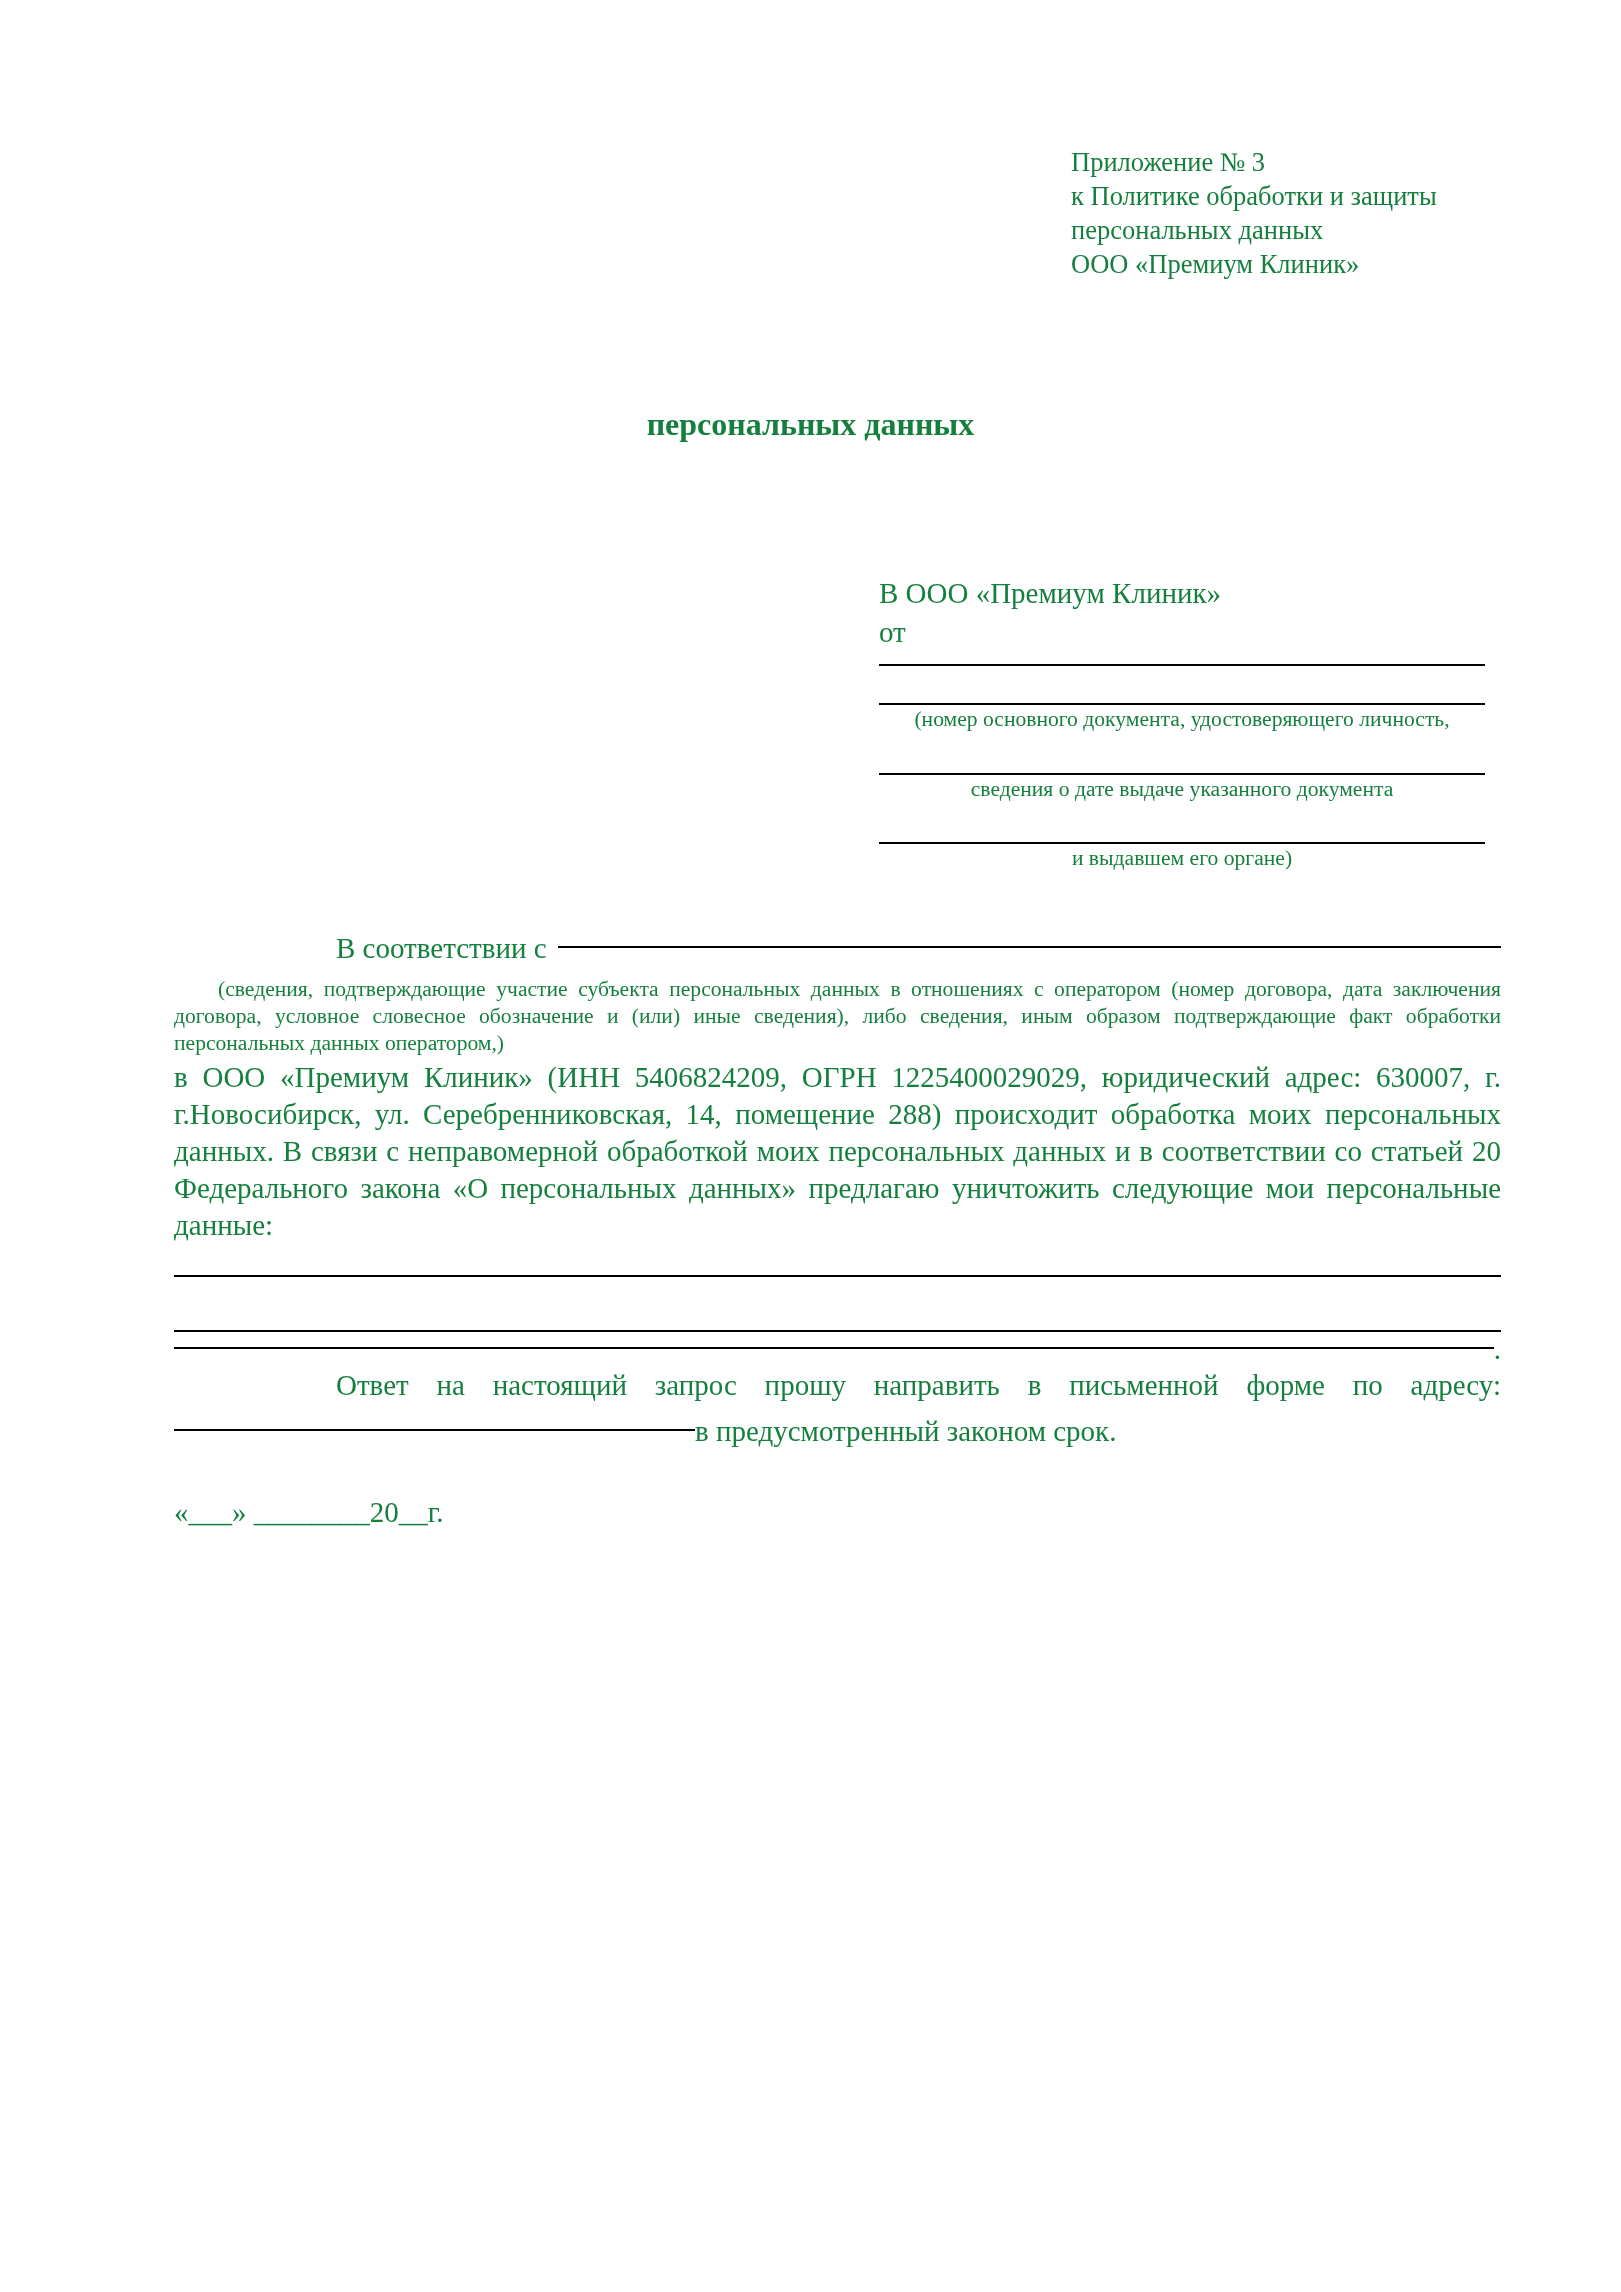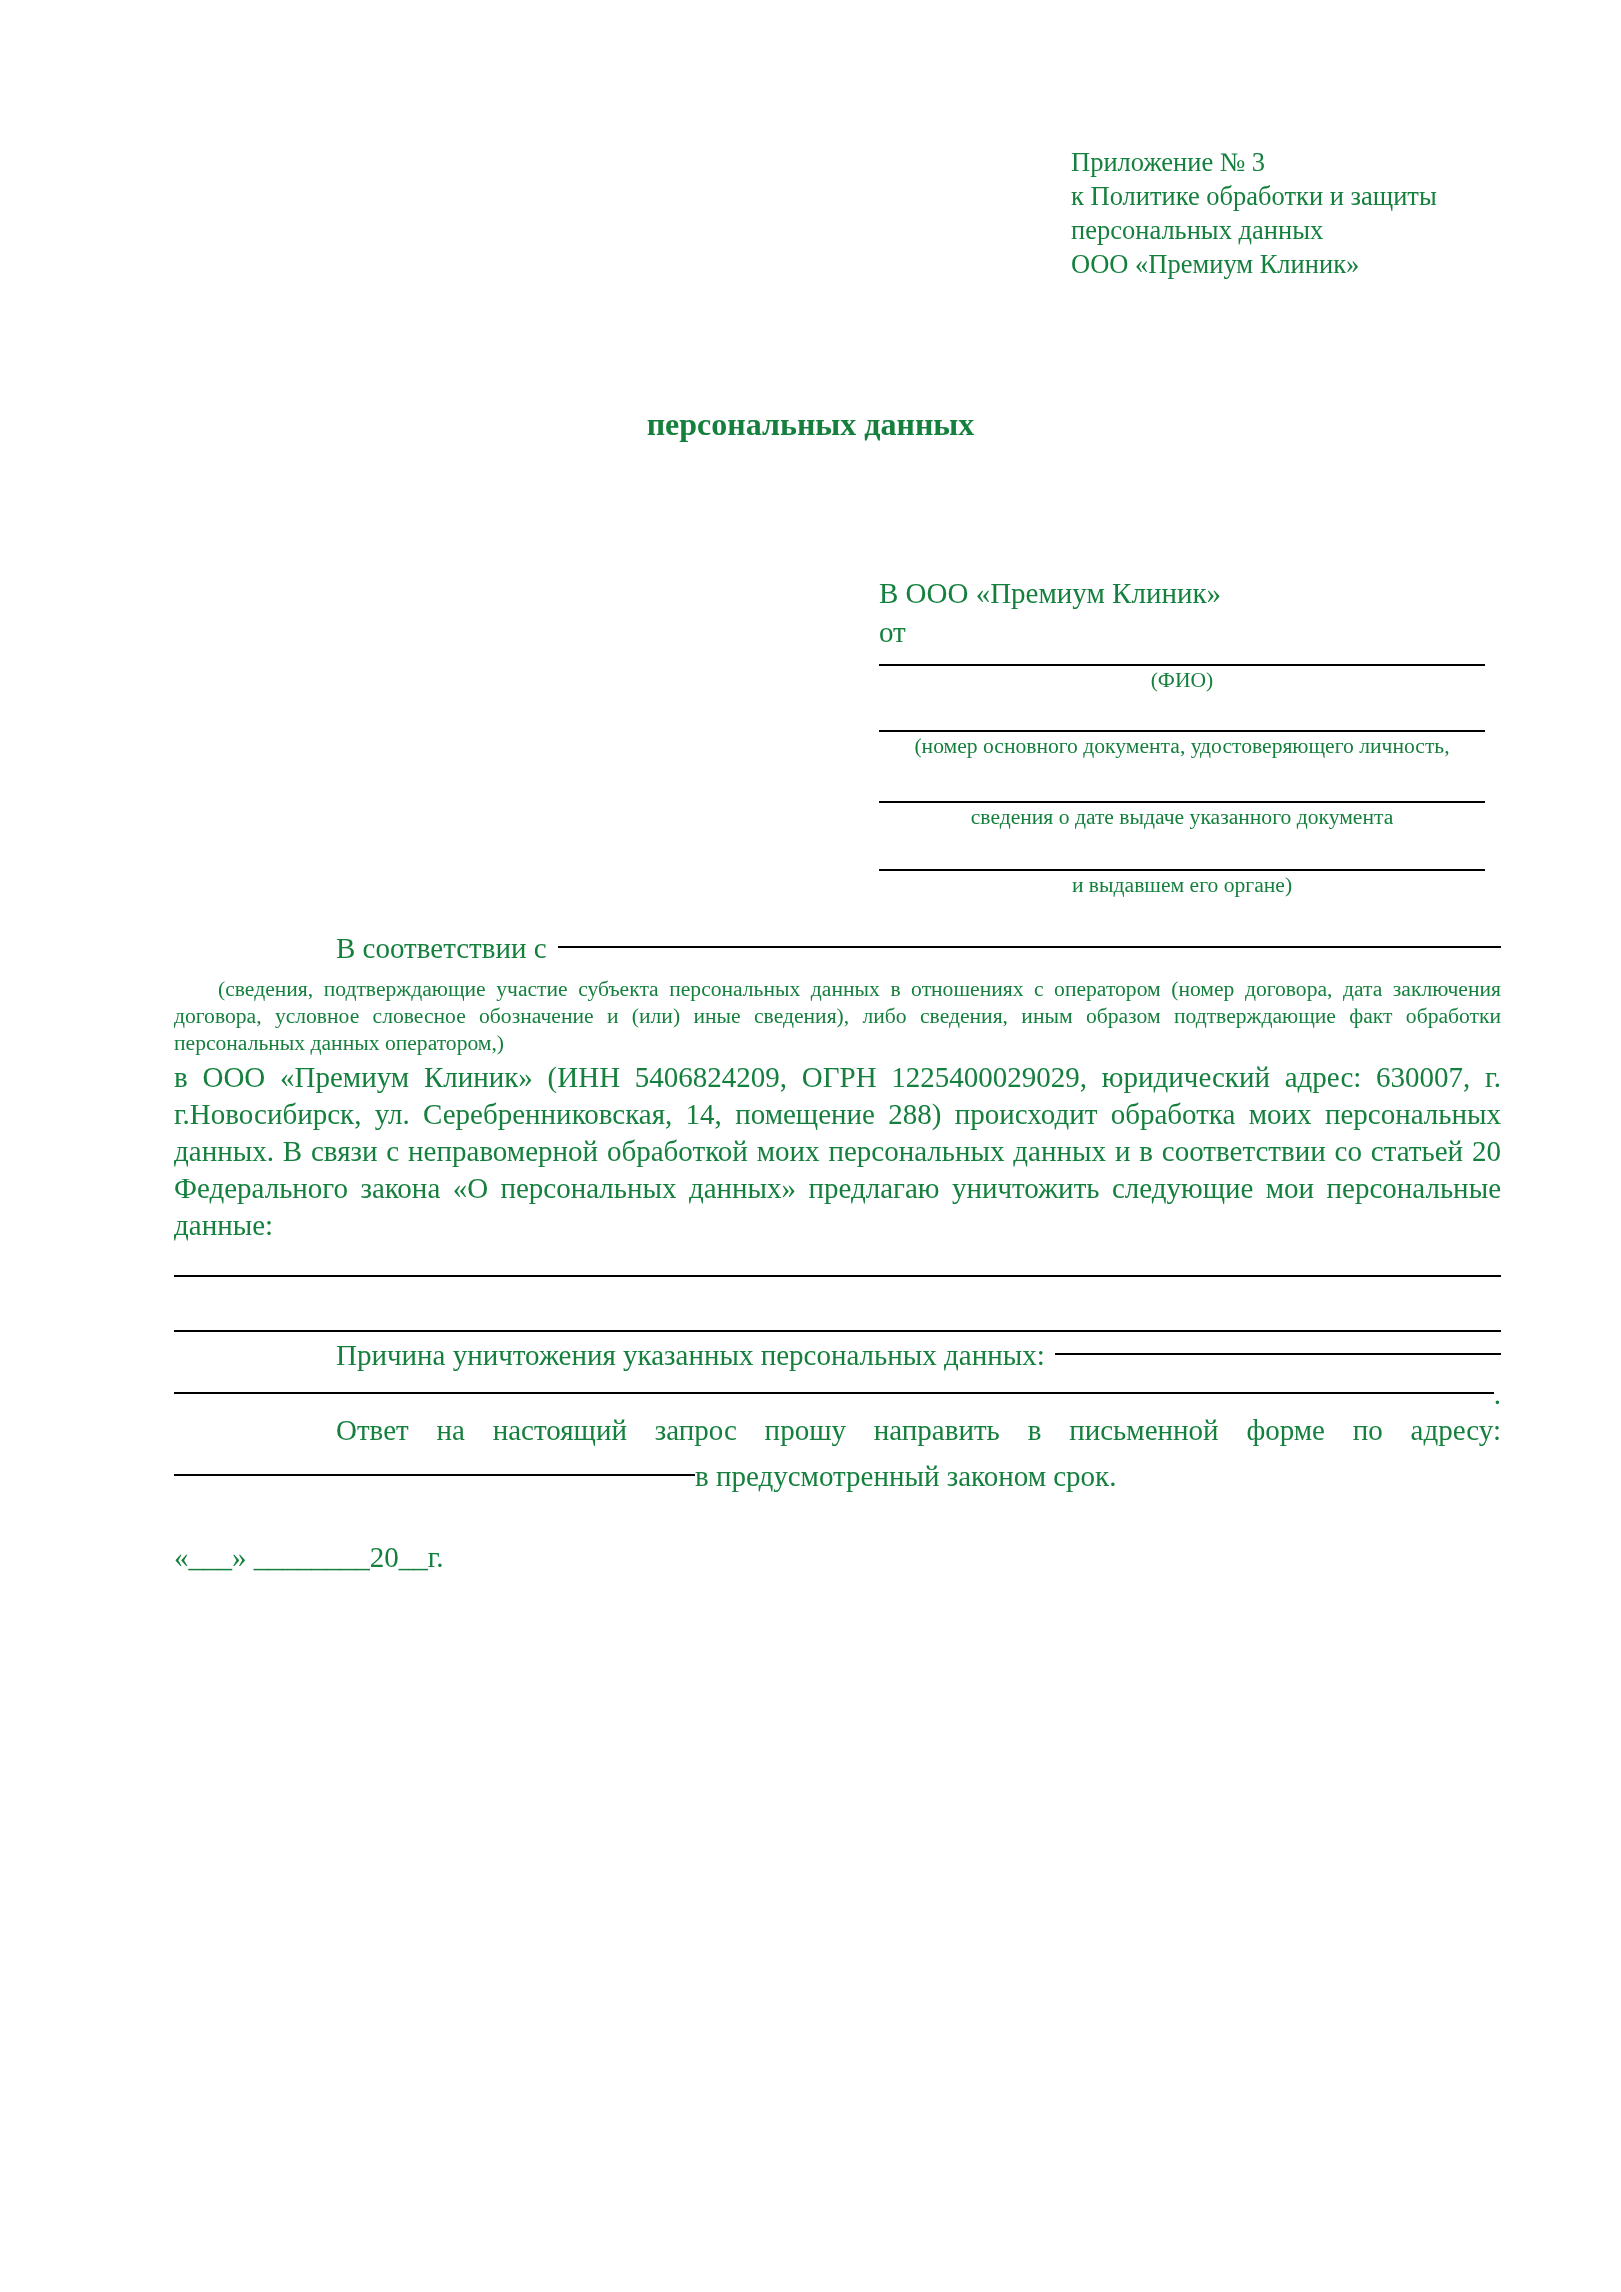--- a/index.html
+++ b/index.html
@@ -75,21 +75,20 @@
   </div>
 
   <div class="title">
     <div>персональных данных</div>
   </div>
 
   <div class="addr">
     <div>В ООО «Премиум Клиник»</div>
     <div>от</div>
     <div class="rule r1"></div>
-    <div class="cap">(ФИО)</div>
     <div class="rule r2"></div>
     <div class="cap">(номер основного документа, удостоверяющего личность,</div>
     <div class="rule r3"></div>
     <div class="cap">сведения о дате выдаче указанного документа</div>
     <div class="rule r4"></div>
     <div class="cap">и выдавшем его органе)</div>
   </div>
 
   <div class="body">
 
@@ -100,26 +99,20 @@
       <span class="fill"></span>
     </div>
 
     <div class="note">(сведения, подтверждающие участие субъекта персональных данных в отношениях с оператором (номер договора, дата заключения договора, условное словесное обозначение и (или) иные сведения), либо сведения, иным образом подтверждающие факт обработки персональных данных оператором,)</div>
 
     <div class="para">в ООО «Премиум Клиник» (ИНН 5406824209, ОГРН 1225400029029, юридический адрес: 630007, г. г.Новосибирск, ул. Серебренниковская, 14, помещение 288) происходит обработка моих персональных данных. В связи с неправомерной обработкой моих персональных данных и в соответствии со статьей 20 Федерального закона «О персональных данных» предлагаю уничтожить следующие мои персональные данные:</div>
 
     <div class="rule blankA"></div>
     <div class="rule blankB"></div>
 
-    <div class="flexrow reason-row">
-      <span class="indent"></span>
-      <span class="nowrap">Причина уничтожения указанных персональных данных:</span>
-      <span style="flex:0 0 9.8px;"></span>
-      <span class="fill"></span>
-    </div>
 
     <div class="flexrow dotrow">
       <span class="fill"></span>
       <span>.</span>
     </div>
 
     <div class="reply">Ответ на настоящий запрос прошу направить в письменной форме по адресу:</div>
 
     <div class="flexrow term-row">
       <span class="blank-fixed"></span>

